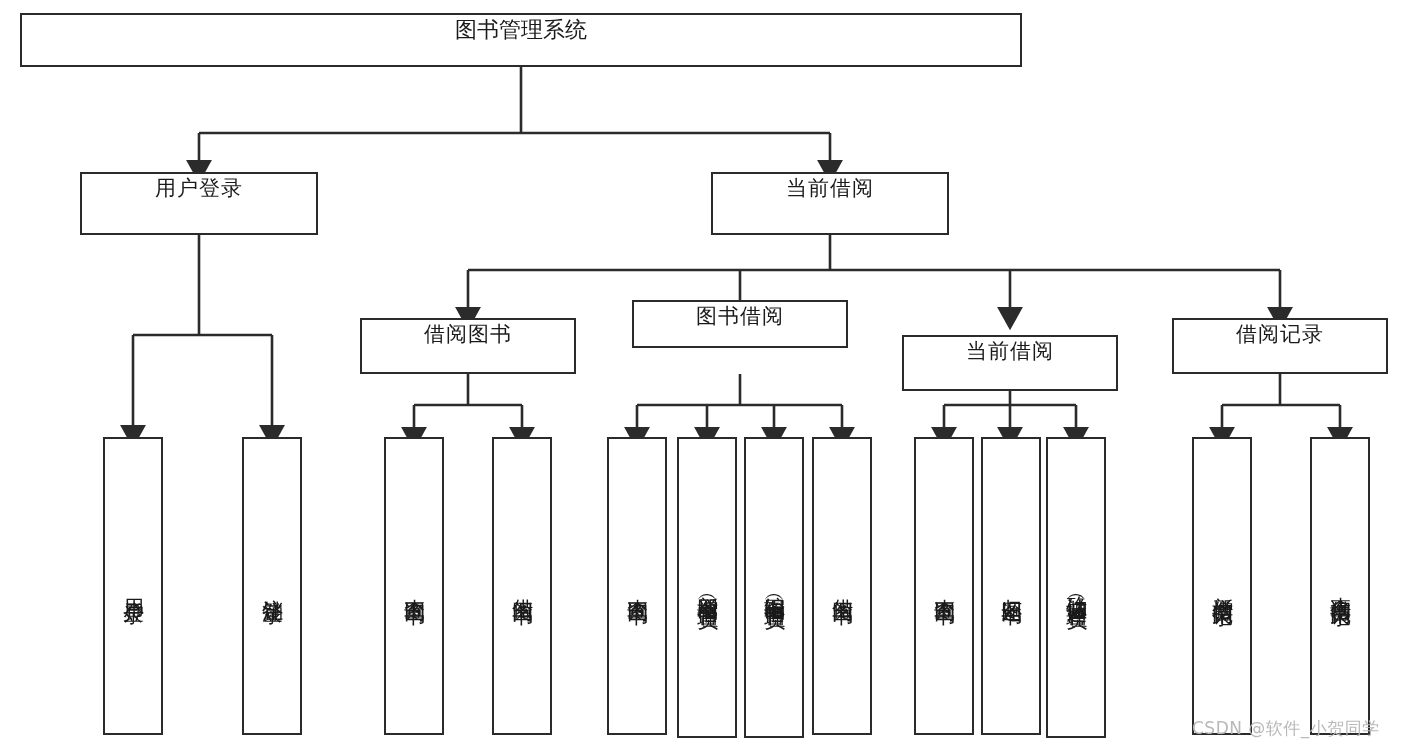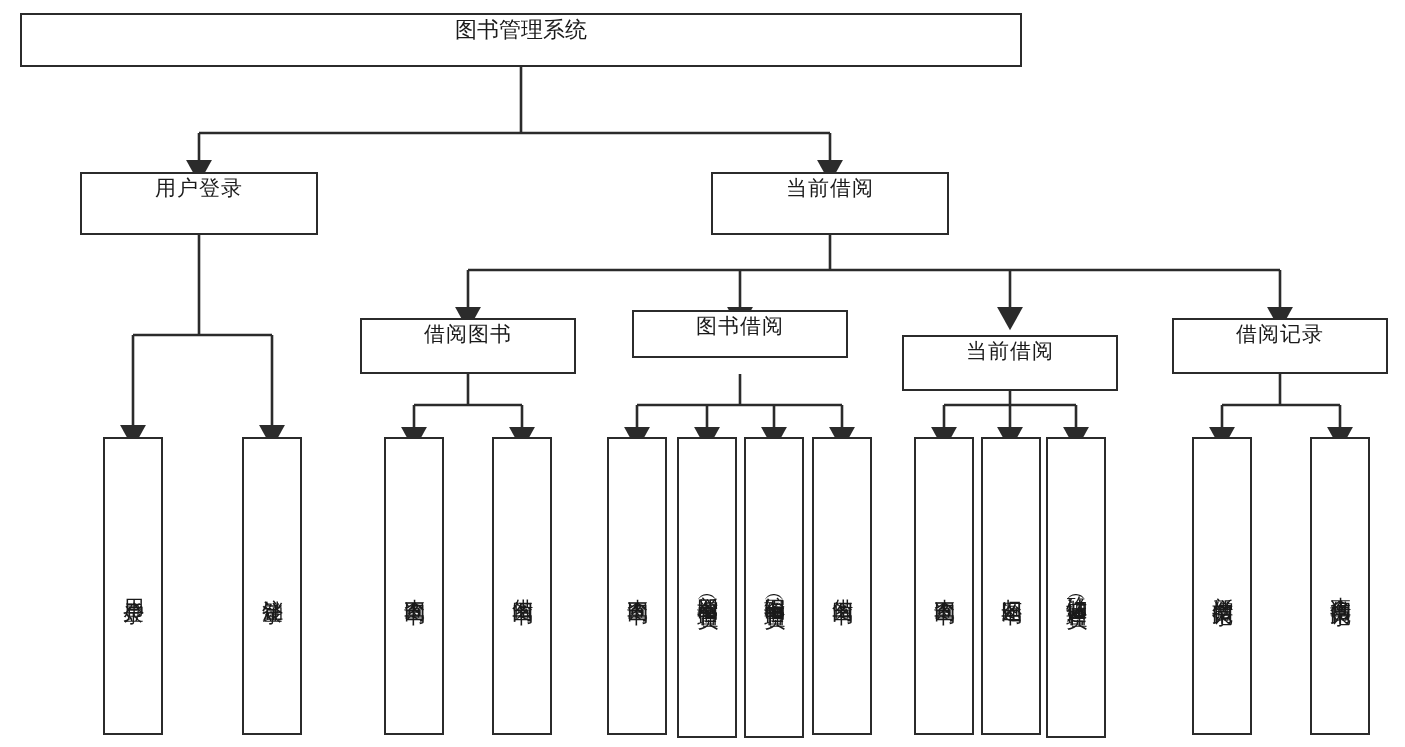--- a/index.html
+++ b/index.html
@@ -79,21 +79,21 @@
   <div class="node h" style="left:80px;top:172px;width:238px;height:63px;">
     <span>用户登录</span>
   </div>
   <div class="node h" style="left:711px;top:172px;width:238px;height:63px;">
     <span>当前借阅</span>
   </div>
 
   <div class="node h" style="left:360px;top:318px;width:216px;height:56px;">
     <span>借阅图书</span>
   </div>
-  <div class="node h" style="left:632px;top:310px;width:216px;height:48px;">
+  <div class="node h" style="left:632px;top:300px;width:216px;height:48px;">
     <span>图书借阅</span>
   </div>
   <div class="node h" style="left:902px;top:335px;width:216px;height:56px;">
     <span>当前借阅</span>
   </div>
   <div class="node h" style="left:1172px;top:318px;width:216px;height:56px;">
     <span>借阅记录</span>
   </div>
 
   <div class="leaf" style="left:103px;top:437px;width:60px;height:298px;">
@@ -133,14 +133,15 @@
     <span class="vtext">确认归还（管理员）</span>
   </div>
 
   <div class="leaf" style="left:1192px;top:437px;width:60px;height:298px;">
     <span class="vtext">新增借阅记录</span>
   </div>
   <div class="leaf" style="left:1310px;top:437px;width:60px;height:298px;">
     <span class="vtext">查询借阅记录</span>
   </div>
 
+  <div class="watermark" style="left:1192px;top:717px;">CSDN @软件_小贺同学</div>
 
 </div>
 
 </body></html>

